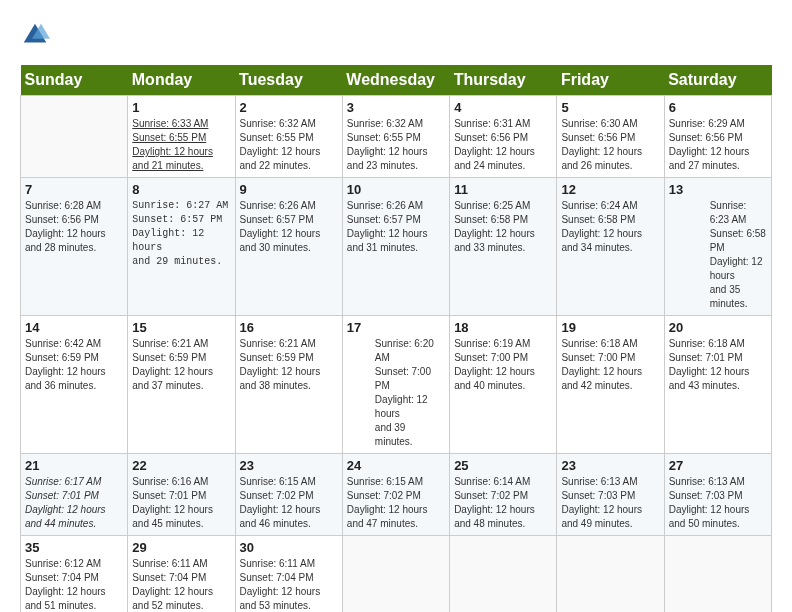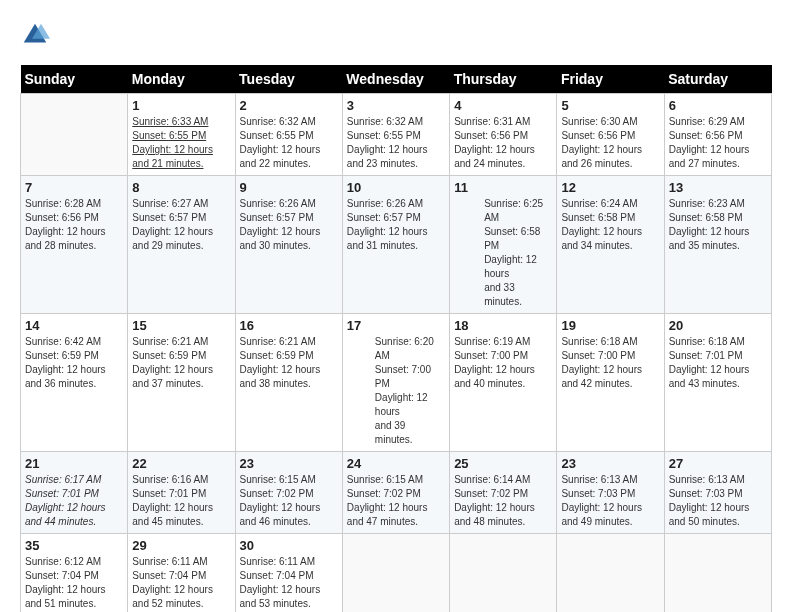--- a/index.html
+++ b/index.html
@@ -36,25 +36,25 @@
     .location {
       font-size: 14px;
       color: #555;
     }
     table {
       width: 100%;
       border-collapse: collapse;
       font-size: 11px;
     }
     thead tr th {
-      background-color: #000000;
+      background-color: #4d7c0f;
       color: white;
       padding: 6px 4px;
       text-align: left;
-      font-size: 14px;
+      font-size: 16px;
       font-weight: bold;
     }
     tbody tr td {
       border: 1px solid #ccc;
       vertical-align: top;
       padding: 4px;
       height: 80px;
       width: calc(100% / 7);
     }
     .day-number {
@@ -160,56 +160,56 @@
       <tr>
         <td>
           <span class="day-number">7</span>
           <div class="day-info" style="white-space: pre-line;">Sunrise: 6:28 AM
 Sunset: 6:56 PM
 Daylight: 12 hours
 and 28 minutes.</div>
         </td>
         <td>
           <span class="day-number">8</span>
-          <div class="day-info" style="white-space: pre-line;">Sunrise: 6:27 AM
+          <div class="day-info" style="white-space: pre-line; font-family: Liberation Mono, monospace;">Sunrise: 6:27 AM
 Sunset: 6:57 PM
 Daylight: 12 hours
 and 29 minutes.</div>
         </td>
         <td>
           <span class="day-number">9</span>
           <div class="day-info" style="white-space: pre-line;">Sunrise: 6:26 AM
 Sunset: 6:57 PM
 Daylight: 12 hours
 and 30 minutes.</div>
         </td>
         <td>
           <span class="day-number">10</span>
           <div class="day-info" style="white-space: pre-line;">Sunrise: 6:26 AM
 Sunset: 6:57 PM
 Daylight: 12 hours
 and 31 minutes.</div>
         </td>
         <td>
           <span class="day-number">11</span>
-          <div class="day-info" style="white-space: pre-line; margin-left: 30px;">Sunrise: 6:25 AM
+          <div class="day-info" style="white-space: pre-line;">Sunrise: 6:25 AM
 Sunset: 6:58 PM
 Daylight: 12 hours
 and 33 minutes.</div>
         </td>
         <td>
           <span class="day-number">12</span>
           <div class="day-info" style="white-space: pre-line;">Sunrise: 6:24 AM
 Sunset: 6:58 PM
 Daylight: 12 hours
 and 34 minutes.</div>
         </td>
         <td>
           <span class="day-number">13</span>
-          <div class="day-info" style="white-space: pre-line;">Sunrise: 6:23 AM
+          <div class="day-info" style="white-space: pre-line; margin-left: 41px;">Sunrise: 6:23 AM
 Sunset: 6:58 PM
 Daylight: 12 hours
 and 35 minutes.</div>
         </td>
       </tr>
       <tr>
         <td>
           <span class="day-number">14</span>
           <div class="day-info" style="white-space: pre-line;">Sunrise: 6:42 AM
 Sunset: 6:59 PM

